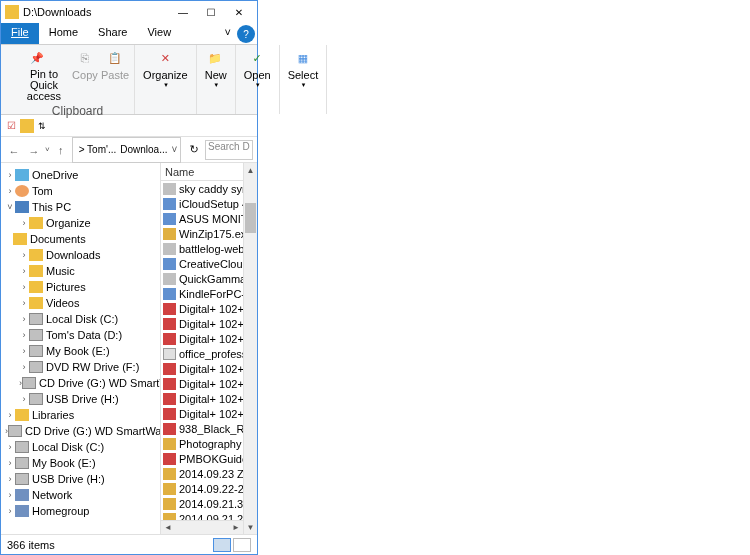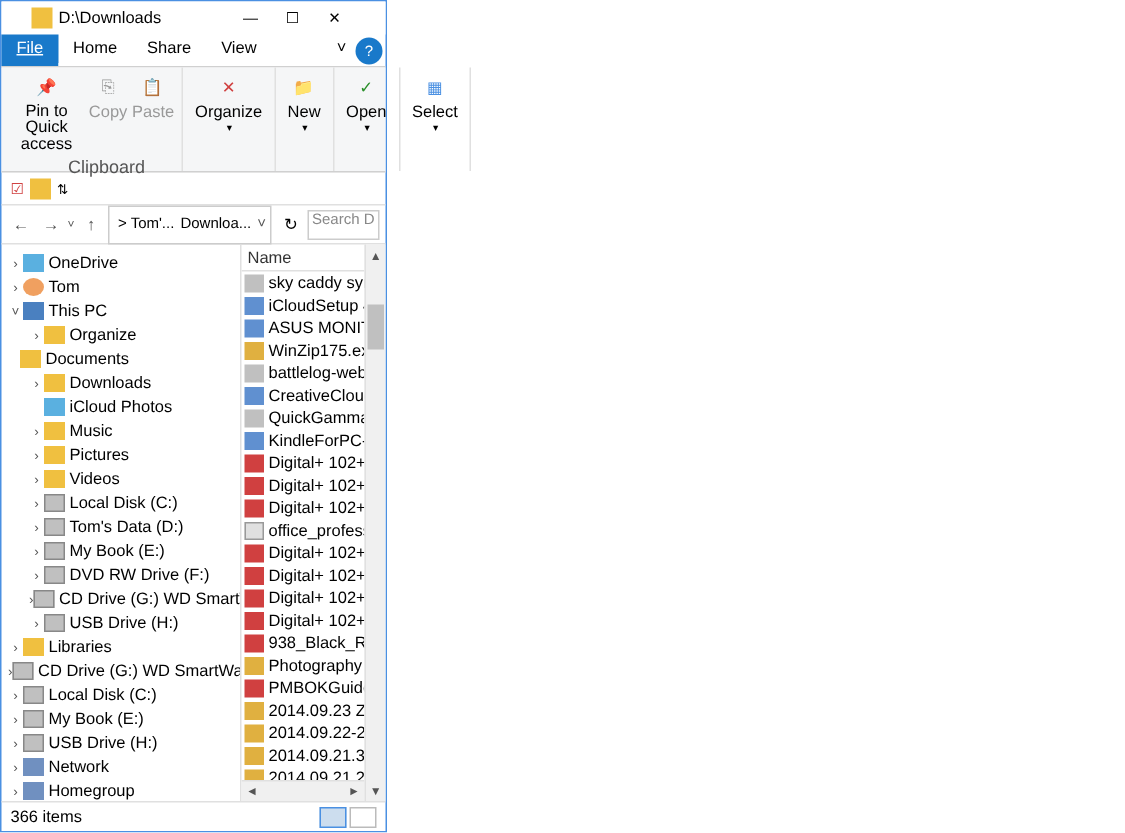--- a/index.html
+++ b/index.html
@@ -1,18 +1,18 @@
 <!DOCTYPE html>
 <html><head>
 <meta charset="utf-8">
 <style>
   * { box-sizing: border-box; margin: 0; padding: 0; font-family: "Segoe UI", Tahoma, sans-serif; font-size: 11px; }
   body { background: #fff; width: 750px; height: 555px; overflow: hidden; }
   .window { width: 258px; height: 555px; border: 1px solid #4a90e2; background: #fff; display: flex; flex-direction: column; }
-  .titlebar { height: 22px; display: flex; align-items: center; padding: 0 20px; background: #fff; }
+  .titlebar { height: 22px; display: flex; align-items: center; padding: 0 4px; background: #fff; }
   .titlebar .icon { width: 14px; height: 14px; background: #f0c040; margin-right: 4px; }
   .titlebar .title { flex: 1; font-size: 11px; }
   .winbtns { display: flex; }
   .winbtn { width: 28px; height: 20px; display: flex; align-items: center; justify-content: center; font-size: 10px; }
   .tabs { display: flex; height: 22px; border-bottom: 1px solid #d0d0d0; }
   .tab { padding: 3px 10px; font-size: 11px; }
   .tab.file { background: #1979ca; color: #fff; text-decoration: underline; }
   .tab.active { border-bottom: 2px solid #fff; }
   .tabs .spacer { flex: 1; }
   .tabs .help { width: 18px; height: 18px; border-radius: 50%; background: #1979ca; color: #fff; display: flex; align-items: center; justify-content: center; margin: 2px; font-size: 10px; }
@@ -91,21 +91,21 @@
     <div class="spacer"></div>
     <div style="padding:3px 4px;">˅</div>
     <div class="help">?</div>
   </div>
 
   <div class="ribbon">
     <div class="rgroup" style="flex:1.5">
       <div class="items">
         <div class="ritem">
           <div class="ricon">📌</div>
-          <span style="white-space:pre-line;line-height:1;">Pin to Quick
+          <span style="white-space:pre-line;line-height:1;margin-left:13px;">Pin to Quick
 access</span>
         </div>
         <div class="ritem disabled">
           <div class="ricon">⎘</div>
           <span>Copy</span>
         </div>
         <div class="ritem disabled">
           <div class="ricon">📋</div>
           <span>Paste</span>
         </div>
@@ -197,25 +197,20 @@
           <span class="expander"></span>
           <span class="nicon folder"></span>
           <span>Documents</span>
         </div>
         <div class="node" style="padding-left: 18px;">
           <span class="expander">›</span>
           <span class="nicon folder"></span>
           <span>Downloads</span>
         </div>
         <div class="node" style="padding-left: 18px;">
-          <span class="expander"></span>
-          <span class="nicon cloud"></span>
-          <span>iCloud Photos</span>
-        </div>
-        <div class="node" style="padding-left: 18px;">
           <span class="expander">›</span>
           <span class="nicon folder"></span>
           <span>Music</span>
         </div>
         <div class="node" style="padding-left: 18px;">
           <span class="expander">›</span>
           <span class="nicon folder"></span>
           <span>Pictures</span>
         </div>
         <div class="node" style="padding-left: 18px;">

